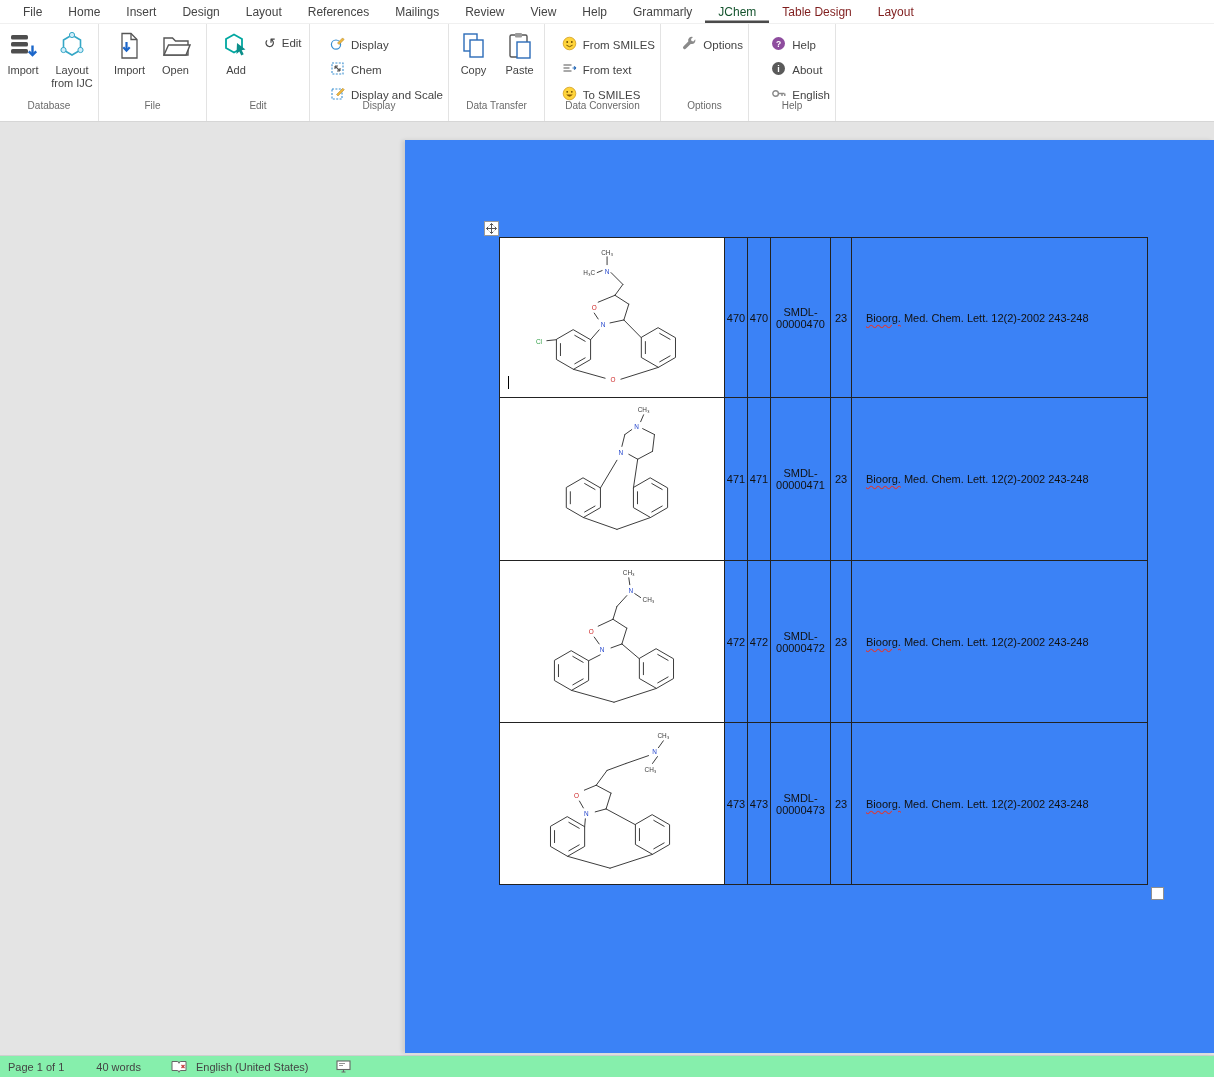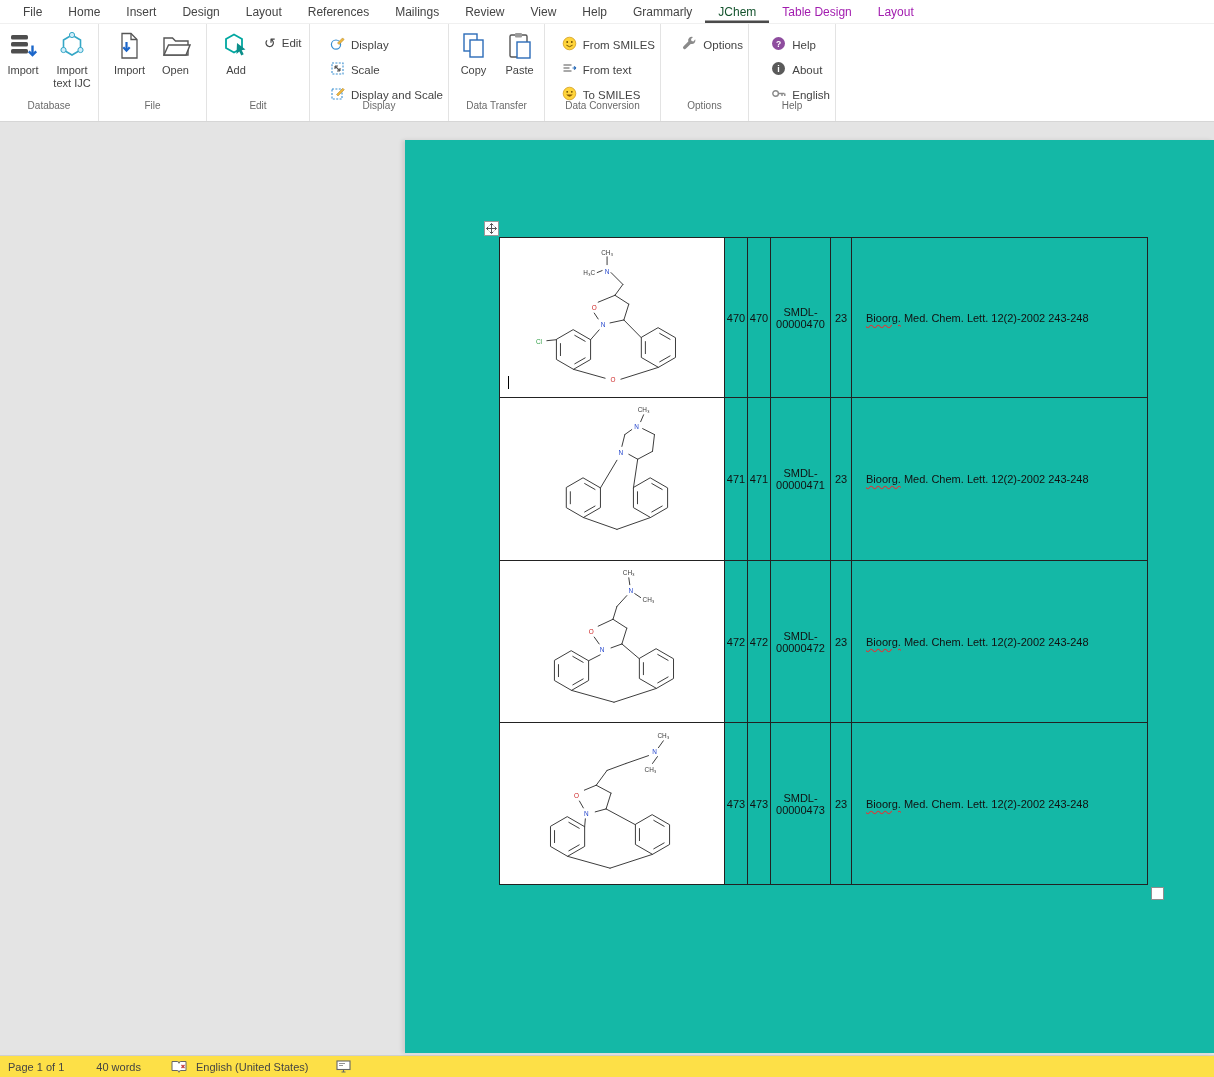--- a/index.html
+++ b/index.html
@@ -4,21 +4,21 @@
 <style>
   *{margin:0;padding:0;box-sizing:border-box}
   html,body{width:1214px;height:1077px;overflow:hidden;background:#e4e4e4;
     font-family:"Liberation Sans",sans-serif;-webkit-font-smoothing:antialiased}
 
   
   .menubar{height:24px;background:#fff;display:flex;align-items:stretch;padding-left:10px;
     font-size:12px;color:#444;border-bottom:1px solid #f0f0f0}
   .menu-tab{padding:5px 13px 3px;cursor:default;white-space:nowrap}
   .menu-tab.active{color:#14532d;box-shadow:inset 0 -2.5px 0 #4a4a4a}
-  .menu-tab.contextual{color:#a21caf}
+  .menu-tab.contextual{color:#7f1d1d}
 
   
   .ribbon{height:98px;background:#fff;border-bottom:1px solid #d6d6d6;display:flex}
   .ribbon-group{position:relative;display:flex;align-items:flex-start;gap:4px;
     border-right:1px solid #e3e3e3;padding:4px 2px 16px;justify-content:center}
   .ribbon-group.small-left{justify-content:flex-end;padding-left:12px}
   .group-label{position:absolute;bottom:10px;left:0;right:0;text-align:center;
     font-size:10px;color:#6a6a6a;white-space:nowrap}
   .big-btn{display:flex;flex-direction:column;align-items:center;gap:2px;padding:2px 2px;
     font-size:11px;color:#444;text-align:center;line-height:1.2;min-width:42px;cursor:default}
@@ -26,42 +26,42 @@
   .big-btn .blabel{max-width:54px}
   .small-col{display:flex;flex-direction:column;gap:8px;padding-top:8px}
   .small-btn{display:flex;align-items:center;gap:6px;font-size:11.5px;color:#444;
     padding:0 3px;white-space:nowrap;cursor:default}
   .undo-glyph{font-size:14px;color:#444;line-height:1}
   .pi-t{fill:#1d8a94;font-size:7px;text-anchor:middle;font-weight:bold}
   .pi-n{fill:#2b6cb8;font-size:6px;text-anchor:middle}
 
   
   .doc-area{position:relative;height:933px;background:#e4e4e4}
-  .page{position:absolute;left:405px;top:18px;right:0;bottom:2px;background:#14b8a6;
+  .page{position:absolute;left:405px;top:18px;right:0;bottom:2px;background:#3b82f6;
     box-shadow:-3px 0 4px rgba(0,0,0,.10)}
   .word-table{position:absolute;left:94px;top:97px;border-collapse:collapse;table-layout:fixed}
   .word-table td{border:1px solid #222;font-size:11px;color:#111;text-align:center;
     vertical-align:middle;padding:0;overflow:hidden}
   .word-table td.cit-cell{text-align:left;padding-left:14px;padding-right:4px}
   .squiggle{text-decoration-line:underline;text-decoration-style:wavy;
     text-decoration-color:#d83b3b;text-underline-offset:2px}
   .struct-cell{background:#fff}
   .move-handle{position:absolute;left:79px;top:81px;width:15px;height:15px;background:#fff;
     border:1px solid #9a9a9a;display:flex;align-items:center;justify-content:center}
   .resize-handle{position:absolute;left:746px;top:747px;width:13px;height:13px;
     background:#fff;border:1px solid #8f8f8f}
   .text-cursor{position:absolute;left:103px;top:236px;width:1px;height:13px;background:#000}
 
   
   .mol line,.mol polygon{stroke:#3a3a3a;stroke-width:1;fill:none;stroke-linecap:round}
   .mol .at{font-size:6.5px;text-anchor:middle}
   .mol .c{fill:#3a3a3a}.mol .n{fill:#2244cc}.mol .o{fill:#cc2222}.mol .cl{fill:#2e9e44}
 
   
-  .statusbar{height:22px;background:#fde047;border-top:1px solid #cfcfcf;display:flex;
+  .statusbar{height:22px;background:#86efac;border-top:1px solid #cfcfcf;display:flex;
     align-items:center;font-size:11px;color:#444;padding-left:8px}
   .sb-item{display:flex;align-items:center;gap:4px;cursor:default}
   .sb-words{margin-left:32px}
   .sb-proof{margin-left:30px}
   .sb-lang{margin-left:9px}
   .sb-disp{margin-left:28px}
 </style>
 </head>
 <body>
 
@@ -99,21 +99,21 @@
     </div>
     <div class="big-btn">
       <span class="bicon">
         <svg width="30" height="30" viewBox="0 0 30 30">
           <polygon points="15,4 23.5,9 23.5,19 15,24 6.5,19 6.5,9" fill="none" stroke="#35a7c6" stroke-width="1.6"></polygon>
           <circle cx="15" cy="4" r="2.6" fill="#cfeefb" stroke="#35a7c6"></circle>
           <circle cx="23.5" cy="19" r="2.6" fill="#cfeefb" stroke="#35a7c6"></circle>
           <circle cx="6.5" cy="19" r="2.6" fill="#cfeefb" stroke="#35a7c6"></circle>
         </svg>
       </span>
-      <span class="blabel">Import text IJC</span>
+      <span class="blabel">Layout from IJC</span>
     </div>
     <div class="group-label">Database</div>
   </div>
 
   <div class="ribbon-group" style="width:108px">
     <div class="big-btn">
       <span class="bicon">
         <svg width="30" height="30" viewBox="0 0 30 30">
           <path d="M7 2.5h9l6 6V27H7z" fill="#fff" stroke="#555" stroke-width="1.3"></path>
           <path d="M16 2.5v6h6" fill="none" stroke="#555" stroke-width="1.3"></path>
@@ -165,21 +165,21 @@
         </span>
         <span>Display</span>
       </div>
       <div class="small-btn">
         <span>
           <svg width="15" height="15" viewBox="0 0 15 15">
             <rect x="2" y="2" width="11" height="11" fill="none" stroke="#3a8fd0" stroke-width="1.1" stroke-dasharray="2,1.4"></rect>
             <path d="M5 5l5 5M10 10v-3M10 10H7M5 5v3M5 5h3" stroke="#555" stroke-width="1.1" fill="none"></path>
           </svg>
         </span>
-        <span>Scale</span>
+        <span>Chem</span>
       </div>
       <div class="small-btn">
         <span>
           <svg width="15" height="15" viewBox="0 0 15 15">
             <rect x="2" y="3" width="10" height="10" fill="none" stroke="#3a8fd0" stroke-width="1.1" stroke-dasharray="2,1.4"></rect>
             <path d="M6.5 8.5L12.8 2.2l1.5 1.5L8 10z" fill="#f0b73c" stroke="#a9802a" stroke-width=".5"></path>
           </svg>
         </span>
         <span>Display and Scale</span>
       </div>

